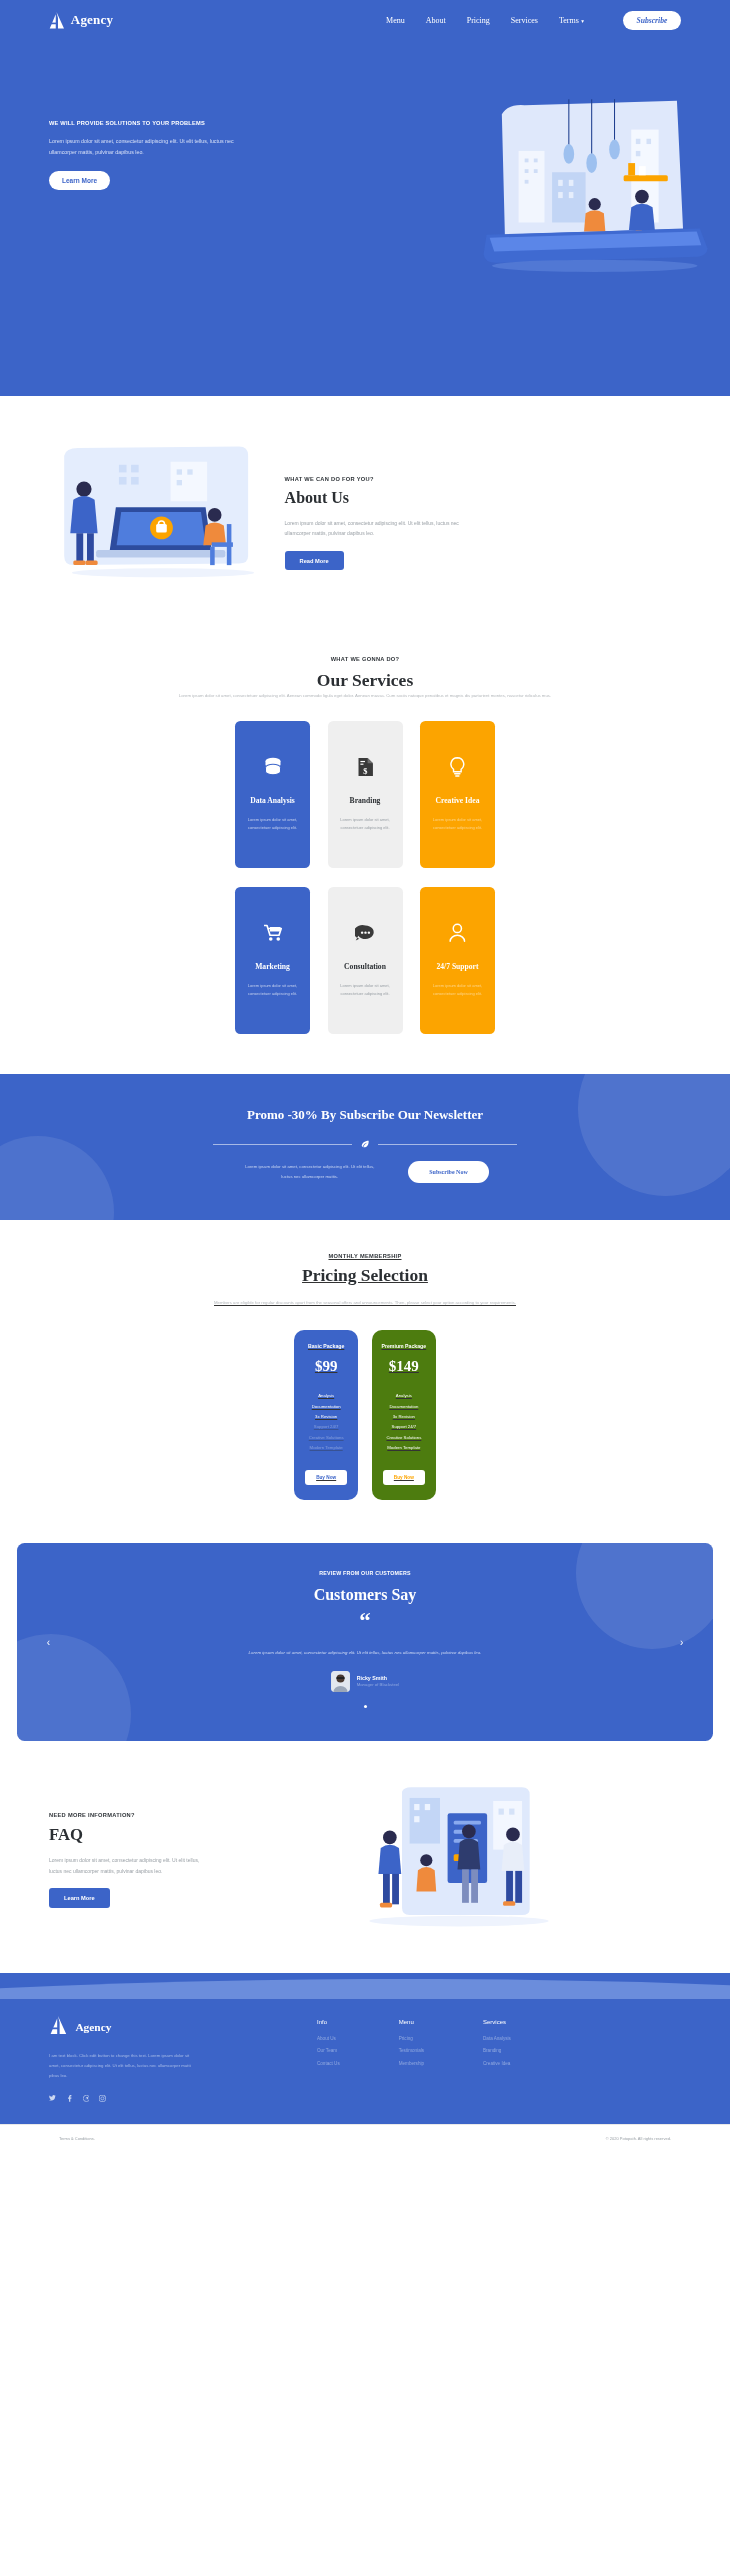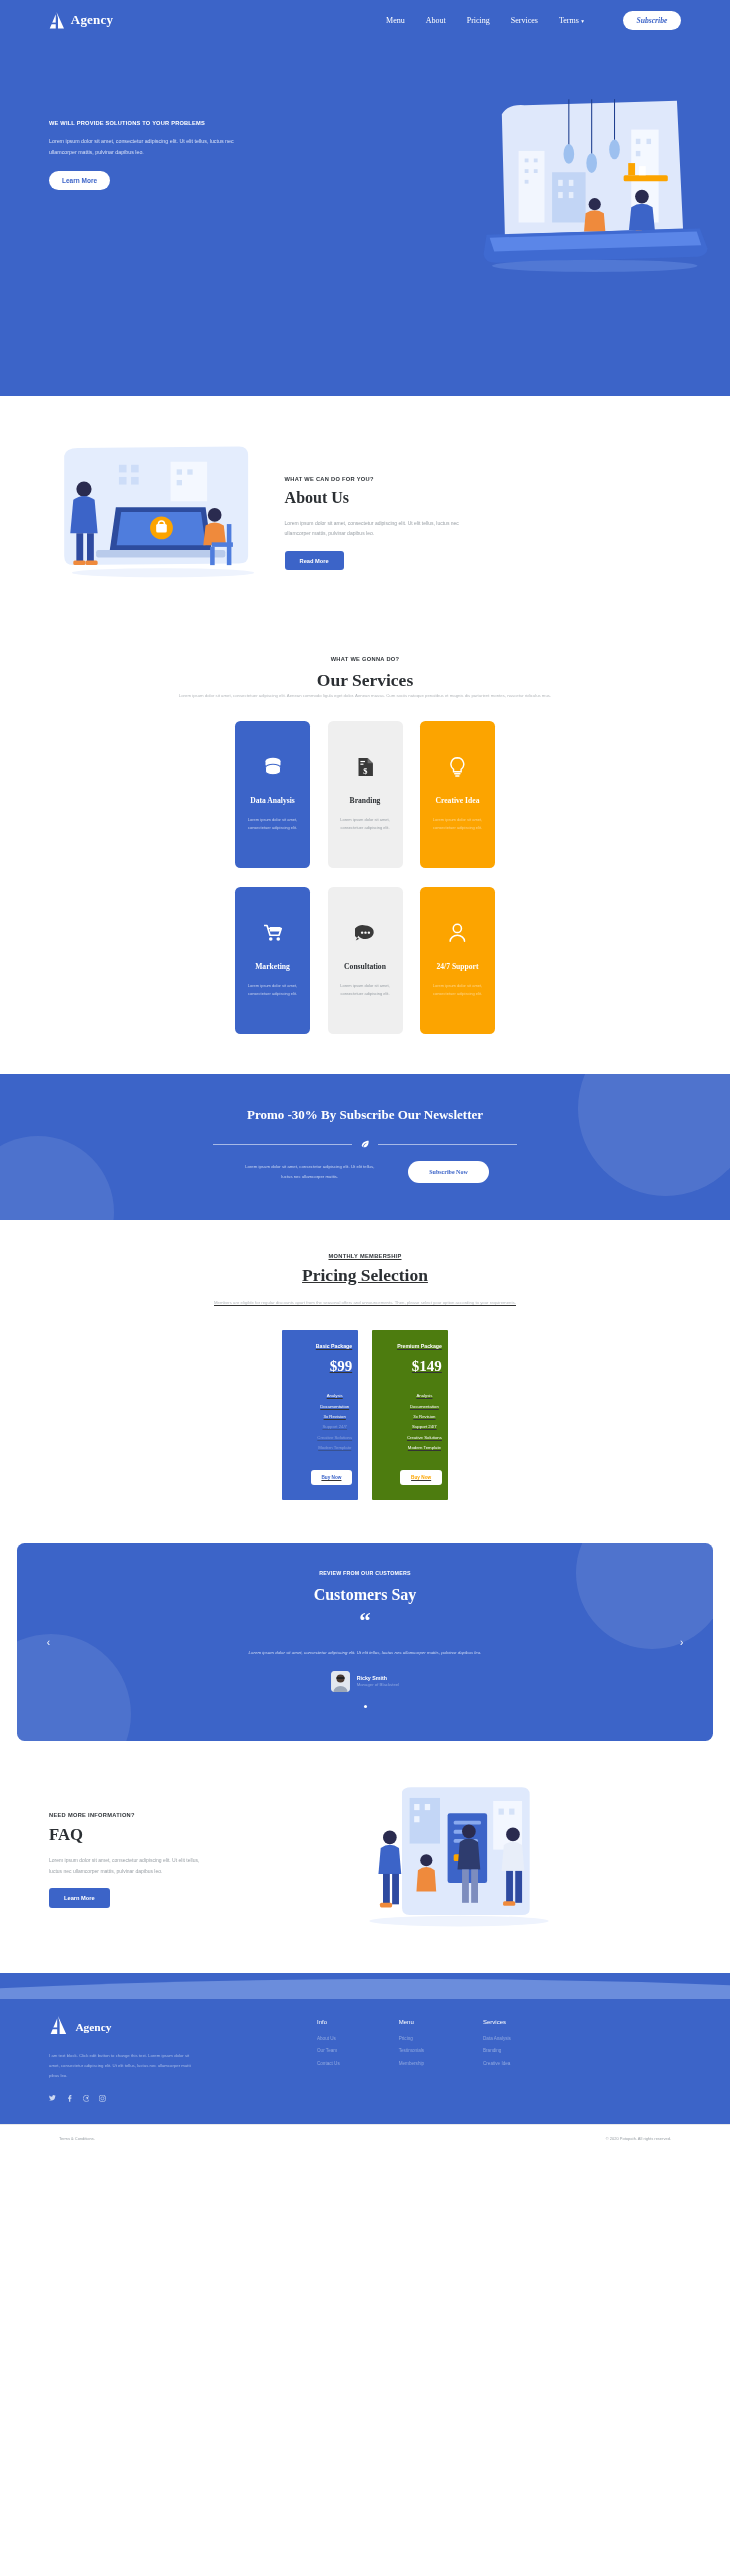--- a/index.html
+++ b/index.html
@@ -178,22 +178,22 @@
   .pricing { padding: 33px 0 43px 0; text-align: center; text-decoration: underline; }
   .pricing .sec-title { font-size: 17.5px; margin-bottom: 12px; }
   .pricing-sub {
     font-size: 4.3px; line-height: 2.4; color: #b3b7bb;
     width: 304px; margin: 0 auto 21px auto;
   }
   .price-grid {
     display: flex; justify-content: center; gap: 13.7px;
   }
   .price-card {
-    width: 76px; border-radius: 1px; padding: 13.7px 6px 15px 6px;
-    display: flex; flex-direction: column; align-items: flex-end;
+    width: 64px; border-radius: 10px; padding: 13.7px 6px 15px 6px;
+    display: flex; flex-direction: column; align-items: center;
   }
   .price-card.blue { background: #3c64c8; }
   .price-card.amber { background: #4d7c0f; }
   .pkg-name { color: #fff; font-size: 5.2px; font-weight: bold; margin-bottom: 9px; }
   .pkg-price {
     color: #fff; font-size: 15px; font-weight: bold;
     font-family: "Liberation Serif", serif; margin-bottom: 18px;
   }
   .pkg-feats { display: flex; flex-direction: column; gap: 5.3px; margin-bottom: 20px; }
   .pkg-feat { color: #fff; font-size: 4.3px; }

